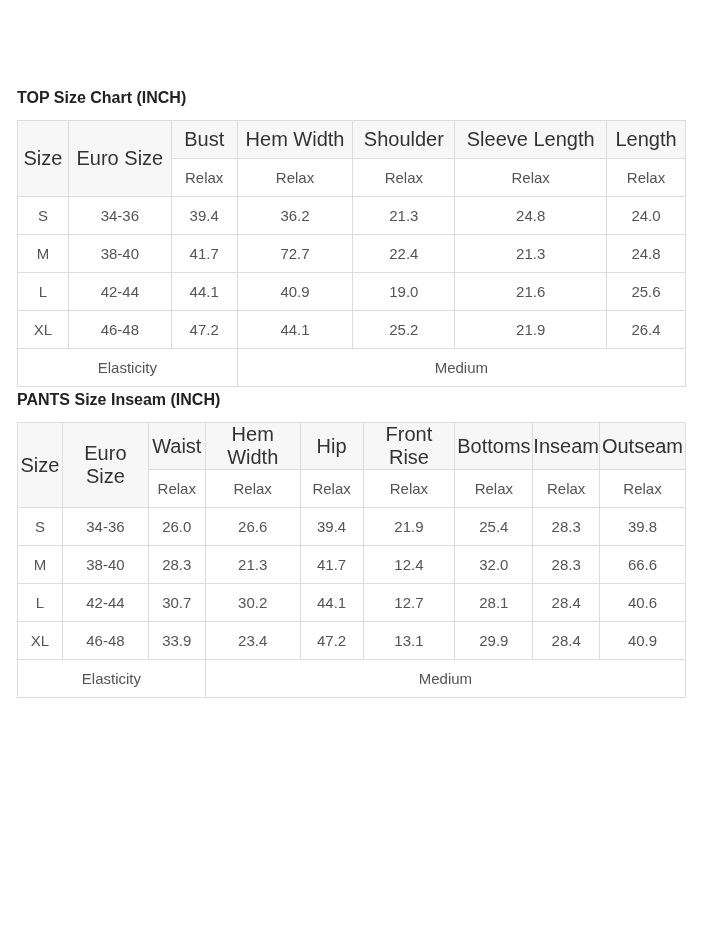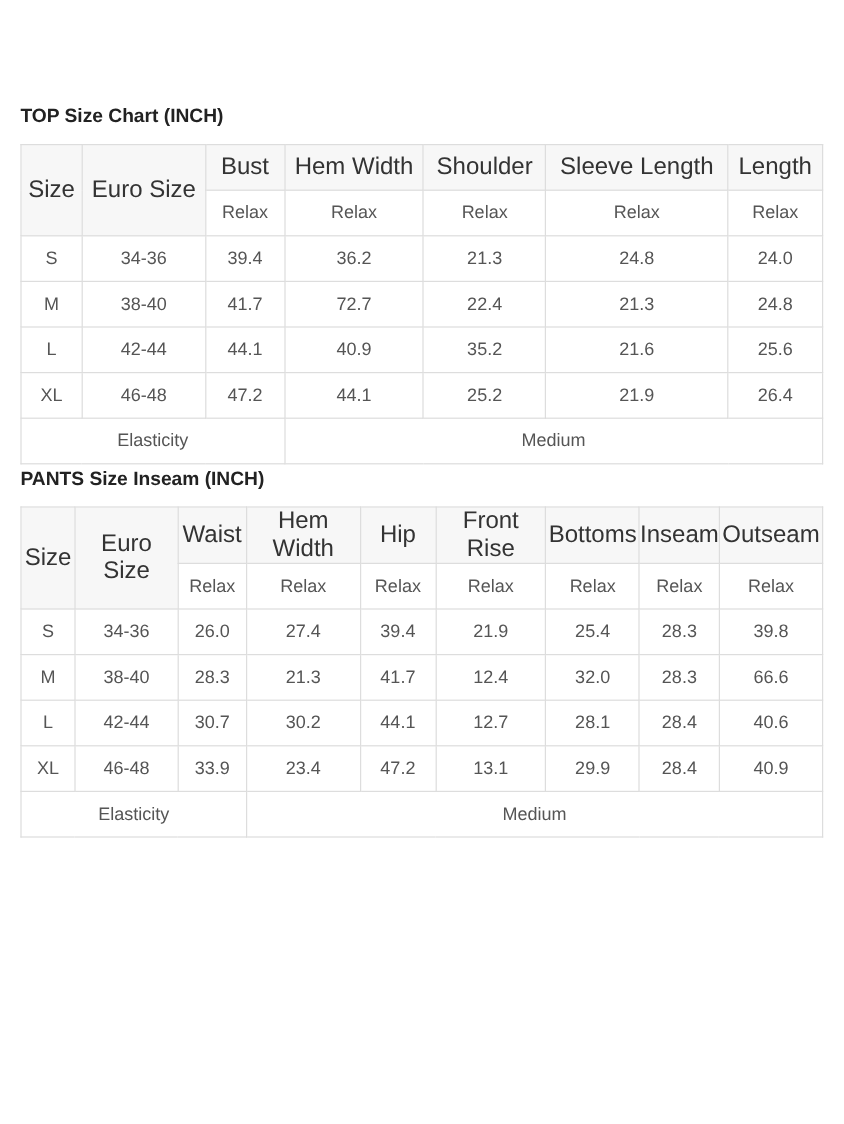--- a/index.html
+++ b/index.html
@@ -90,21 +90,21 @@
         <td>72.7</td>
         <td>22.4</td>
         <td>21.3</td>
         <td>24.8</td>
       </tr>
       <tr>
         <td>L</td>
         <td>42-44</td>
         <td>44.1</td>
         <td>40.9</td>
-        <td>35.2</td>
+        <td>19.0</td>
         <td>21.6</td>
         <td>25.6</td>
       </tr>
       <tr>
         <td>XL</td>
         <td>46-48</td>
         <td>47.2</td>
         <td>44.1</td>
         <td>25.2</td>
         <td>21.9</td>
@@ -149,21 +149,21 @@
         <td>Relax</td>
         <td>Relax</td>
         <td>Relax</td>
         <td>Relax</td>
         <td>Relax</td>
       </tr>
       <tr>
         <td>S</td>
         <td>34-36</td>
         <td>26.0</td>
-        <td>27.4</td>
+        <td>26.6</td>
         <td>39.4</td>
         <td>21.9</td>
         <td>25.4</td>
         <td>28.3</td>
         <td>39.8</td>
       </tr>
       <tr>
         <td>M</td>
         <td>38-40</td>
         <td>28.3</td>

